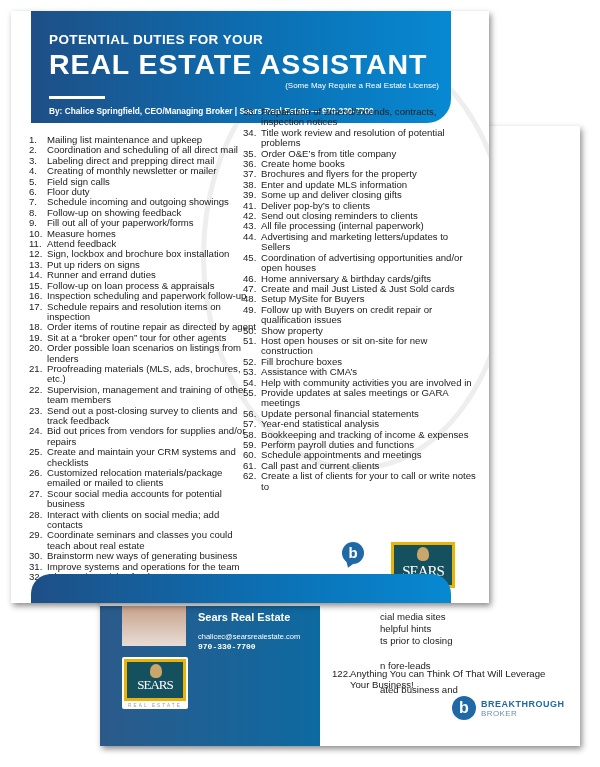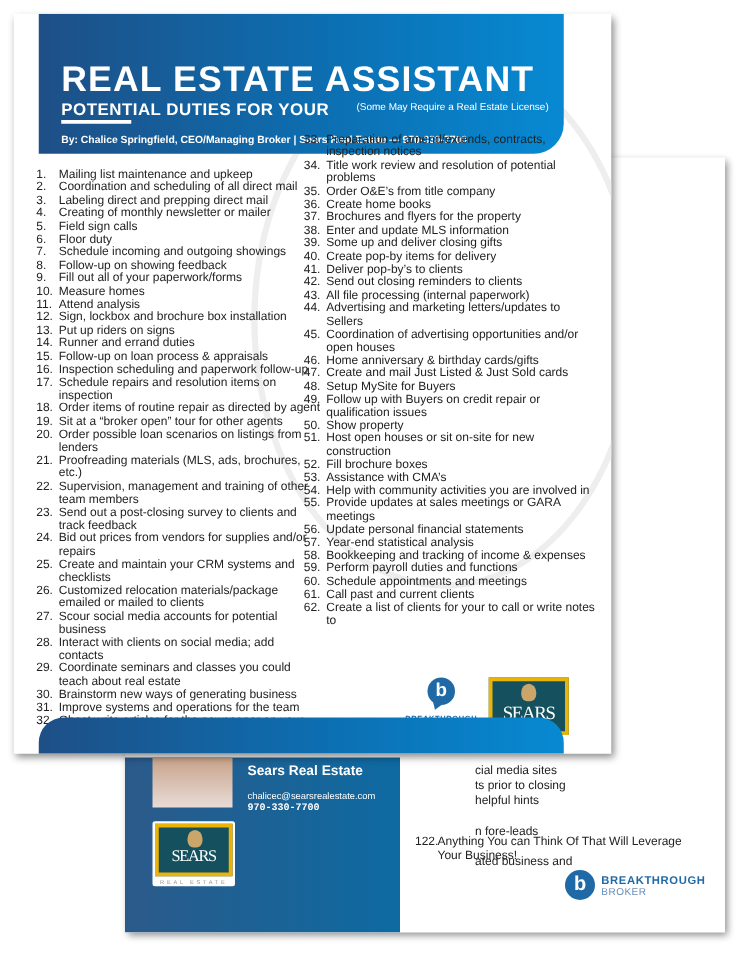--- a/index.html
+++ b/index.html
@@ -18,21 +18,21 @@
   #back .email{position:absolute;left:98px;top:26px;color:#fff;font-size:7.5px;}
   #back .phone{position:absolute;left:98px;top:36px;color:#fff;font-size:8px;font-weight:bold;font-family:Liberation Mono, monospace;}
   #back .last-item{position:absolute;left:232px;top:504px;font-size:9.6px;line-height:11px;width:240px;}
   #back .last-item .num{display:inline-block;width:18px;margin-top:38px;}
   #back .last-item .cont{padding-left:18px;}
   #back .bb-logo{position:absolute;left:352px;top:570px;display:flex;align-items:center;}
   
   #front{left:11px;top:11px;width:478px;height:592px;}
   #front .watermark{position:absolute;left:190px;top:30px;width:300px;height:420px;border:5px solid #eee;border-radius:50%;}
   .header{position:absolute;left:20px;top:0;width:420px;height:112px;background:linear-gradient(90deg,#1e4f86 0%,#0c6fb2 55%,#0789d2 100%);border-bottom-right-radius:24px;color:#fff;}
-  .header .kicker{position:absolute;left:18px;top:21px;font-size:13.5px;font-weight:bold;letter-spacing:.4px;margin-top:48px;}
+  .header .kicker{position:absolute;left:18px;top:21px;font-size:13.5px;font-weight:bold;letter-spacing:.4px;}
   .header .title{position:absolute;left:18px;top:37px;font-size:28.5px;font-weight:bold;letter-spacing:.9px;}
   .header .subtitle{position:absolute;right:12px;top:70px;font-size:8px;}
   .header .rule{position:absolute;left:18px;top:85px;width:56px;height:3px;background:#fff;}
   .header .byline{position:absolute;left:18px;top:95px;font-size:8.3px;font-weight:bold;white-space:nowrap;}
   .col{position:absolute;top:124px;font-size:9.6px;line-height:10.4px;color:#222;}
   .col1{left:18px;width:228px;}
   .col2{left:232px;width:236px;top:96px;}
   .item{display:flex;}
   .item .num{flex:0 0 18px;}
   .item .txt{flex:1;}
@@ -85,22 +85,22 @@
       <div>and then teach</div>
       <div></div>
       <div>and updates</div>
       <div>hones &amp;</div>
       <div></div>
       <div>can think of</div>
       <div>otential listings</div>
       <div>dia and your</div>
       <div></div>
       <div>cial media sites</div>
+      <div>helpful hints</div>
       <div>ts prior to closing</div>
-      <div>helpful hints</div>
       <div></div>
       <div>n fore-leads</div>
       <div></div>
       <div>ated business and</div>
     </div>
 
   <div class="side-panel">
     <div class="photo"></div>
     <div class="sears-logo-sm">
       <div class="sears-box" style="width:56px;height:36px;">
@@ -175,21 +175,21 @@
       <div class="item">
         <span class="num">9.</span>
         <span class="txt">Fill out all of your paperwork/forms</span>
       </div>
       <div class="item">
         <span class="num">10.</span>
         <span class="txt">Measure homes</span>
       </div>
       <div class="item">
         <span class="num">11.</span>
-        <span class="txt">Attend analysis</span>
+        <span class="txt">Attend feedback</span>
       </div>
       <div class="item">
         <span class="num">12.</span>
         <span class="txt">Sign, lockbox and brochure box installation</span>
       </div>
       <div class="item">
         <span class="num">13.</span>
         <span class="txt">Put up riders on signs</span>
       </div>
       <div class="item">
@@ -290,24 +290,20 @@
         <span class="num">37.</span>
         <span class="txt">Brochures and flyers for the property</span>
       </div>
       <div class="item">
         <span class="num">38.</span>
         <span class="txt">Enter and update MLS information</span>
       </div>
       <div class="item">
         <span class="num">39.</span>
         <span class="txt">Some up and deliver closing gifts</span>
-      </div>
-      <div class="item">
-        <span class="num">40.</span>
-        <span class="txt">Create pop-by items for delivery</span>
       </div>
       <div class="item">
         <span class="num">41.</span>
         <span class="txt">Deliver pop-by’s to clients</span>
       </div>
       <div class="item">
         <span class="num">42.</span>
         <span class="txt">Send out closing reminders to clients</span>
       </div>
       <div class="item">

